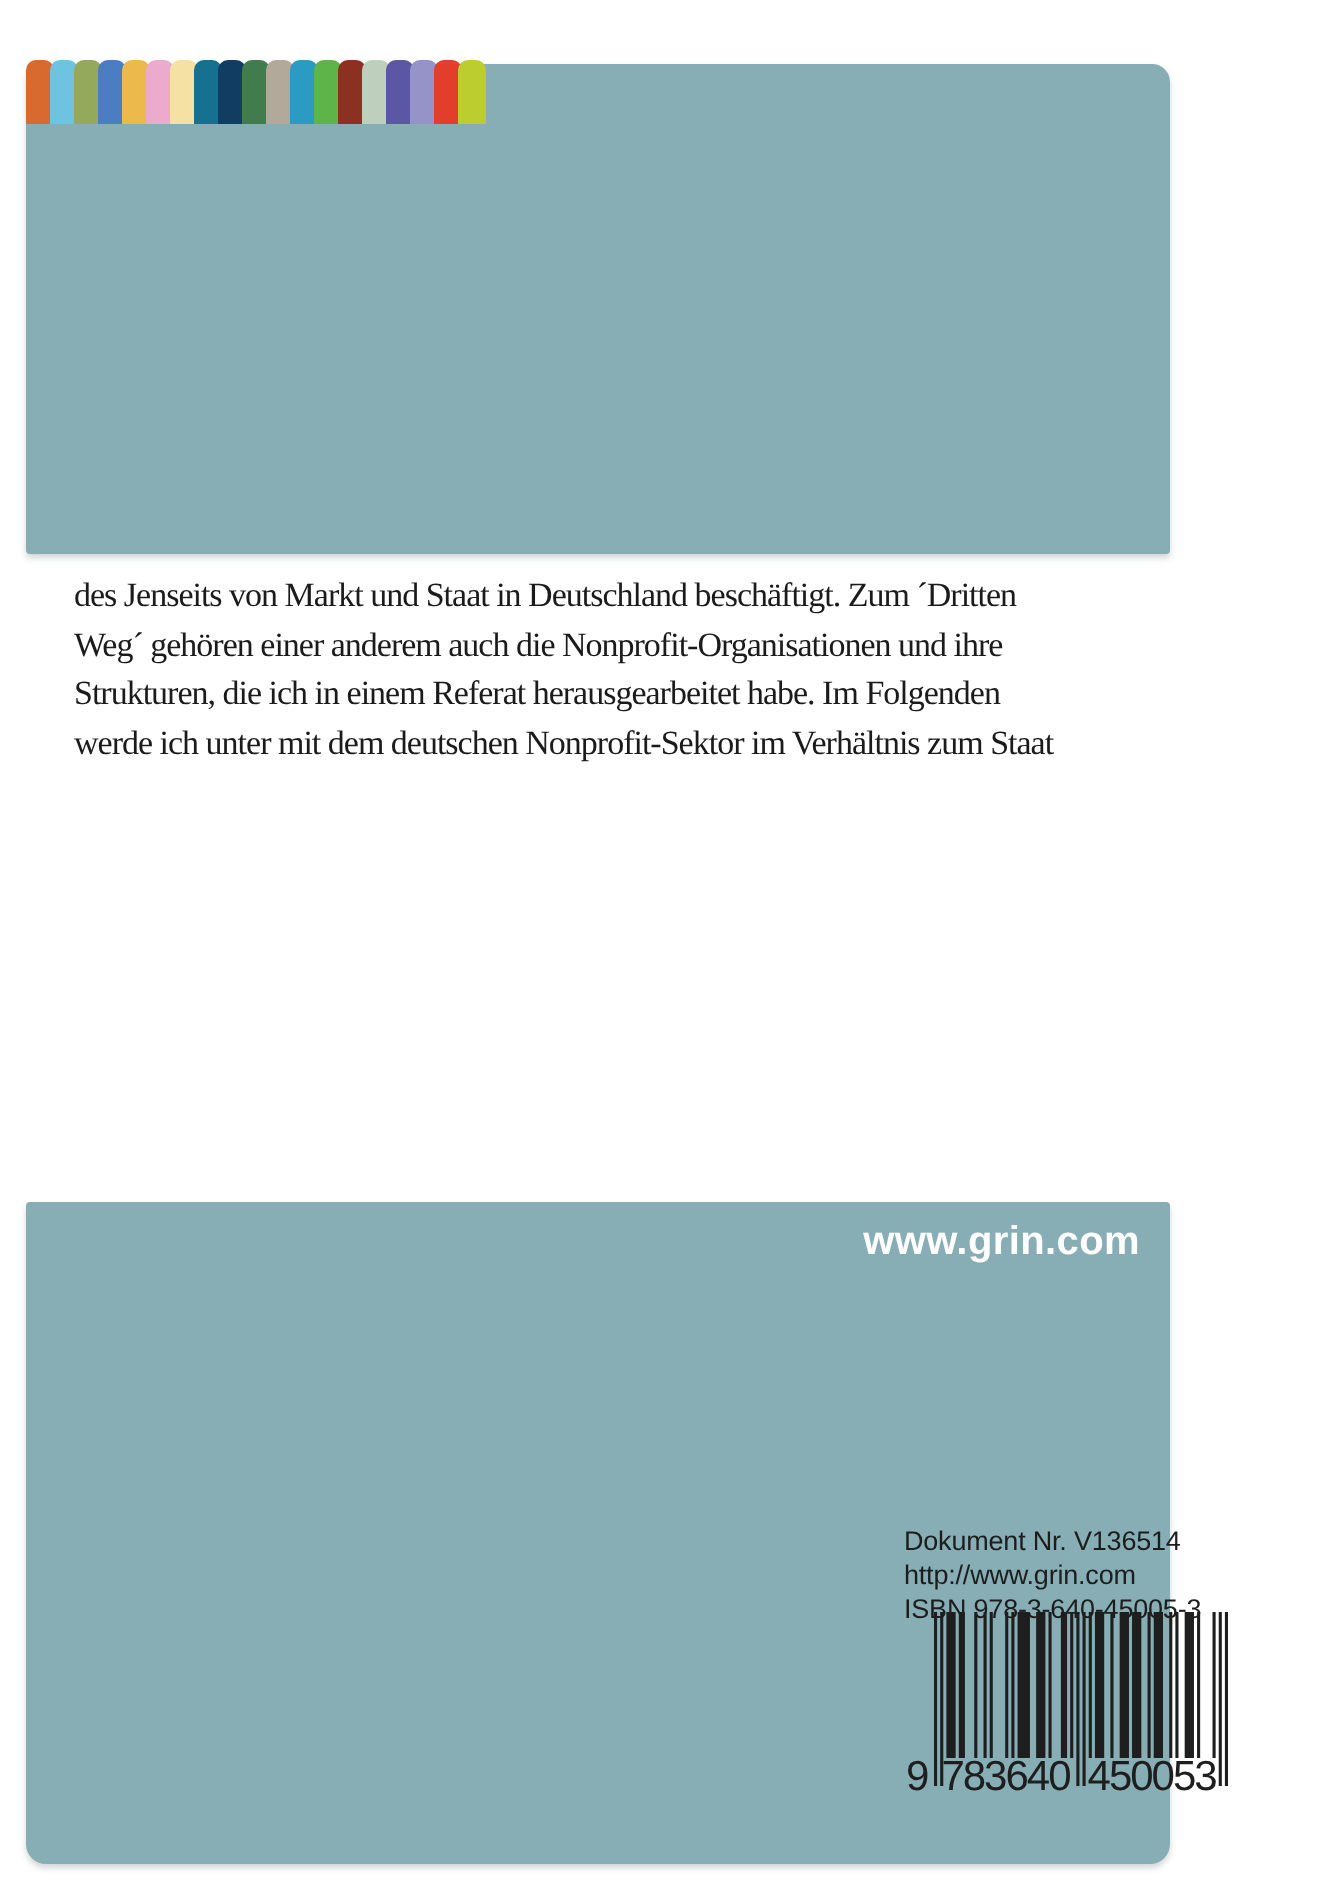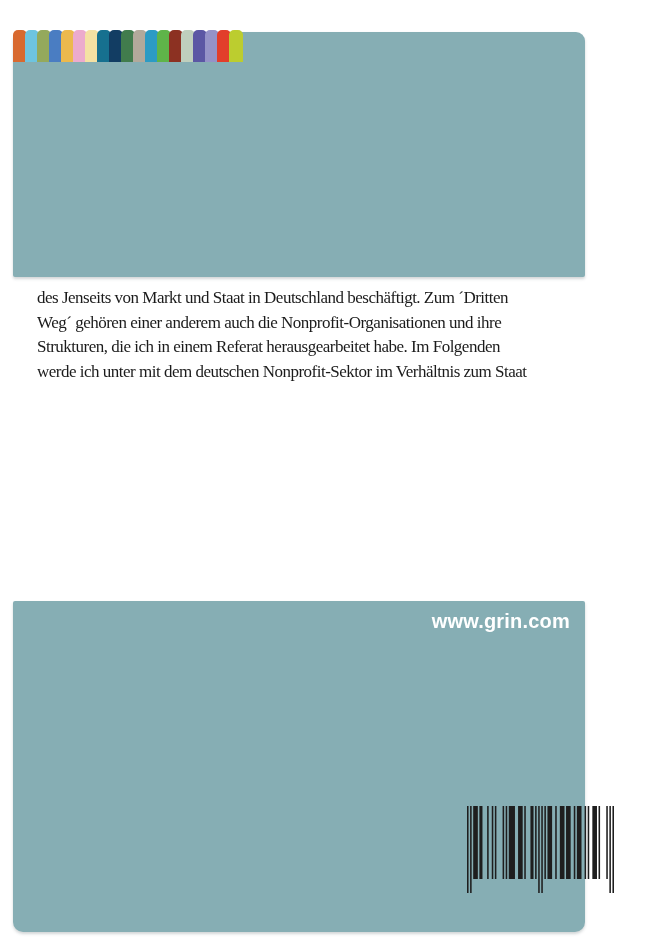--- a/index.html
+++ b/index.html
@@ -81,20 +81,25 @@
   <div class="excerpt">
     <div class="excerpt-line">des Jenseits von Markt und Staat in Deutschland beschäftigt. Zum ´Dritten</div>
     <div class="excerpt-line">Weg´ gehören einer anderem auch die Nonprofit-Organisationen und ihre</div>
     <div class="excerpt-line">Strukturen, die ich in einem Referat herausgearbeitet habe. Im Folgenden</div>
     <div class="excerpt-line">werde ich unter mit dem deutschen Nonprofit-Sektor im Verhältnis zum Staat</div>
   </div>
 
   <div class="panel panel-bottom" style="background: rgb(134, 174, 180);">
     <div class="grin-url">www.grin.com</div>
 
+    <div class="pub-info">
+      <div>Dokument Nr. V136514</div>
+      <div>http://www.grin.com</div>
+      <div>ISBN 978-3-640-45005-3</div>
+    </div>
 
     <svg class="barcode-bars" width="147" height="87" xmlns="http://www.w3.org/2000/svg">
         <rect x="0.00" y="0" width="1.55" height="87" fill="#1e1e1e"></rect>
         <rect x="3.09" y="0" width="1.55" height="87" fill="#1e1e1e"></rect>
         <rect x="6.19" y="0" width="4.64" height="73" fill="#1e1e1e"></rect>
         <rect x="12.38" y="0" width="3.09" height="73" fill="#1e1e1e"></rect>
         <rect x="20.12" y="0" width="1.55" height="73" fill="#1e1e1e"></rect>
         <rect x="24.76" y="0" width="1.55" height="73" fill="#1e1e1e"></rect>
         <rect x="27.85" y="0" width="1.55" height="73" fill="#1e1e1e"></rect>
         <rect x="35.59" y="0" width="1.55" height="73" fill="#1e1e1e"></rect>
@@ -115,15 +120,18 @@
         <rect x="109.86" y="0" width="4.64" height="73" fill="#1e1e1e"></rect>
         <rect x="117.60" y="0" width="1.55" height="73" fill="#1e1e1e"></rect>
         <rect x="120.69" y="0" width="1.55" height="73" fill="#1e1e1e"></rect>
         <rect x="125.34" y="0" width="4.64" height="73" fill="#1e1e1e"></rect>
         <rect x="131.53" y="0" width="1.55" height="73" fill="#1e1e1e"></rect>
         <rect x="139.26" y="0" width="1.55" height="73" fill="#1e1e1e"></rect>
         <rect x="142.36" y="0" width="1.55" height="87" fill="#1e1e1e"></rect>
         <rect x="145.45" y="0" width="1.55" height="87" fill="#1e1e1e"></rect>
       </svg>
 
+    <div class="barcode-digits">
+      <span class="bc-first">9</span><span class="bc-g1">783640</span><span class="bc-g2">450053</span>
+    </div>
   </div>
 
 </div>
 
 </body></html>

